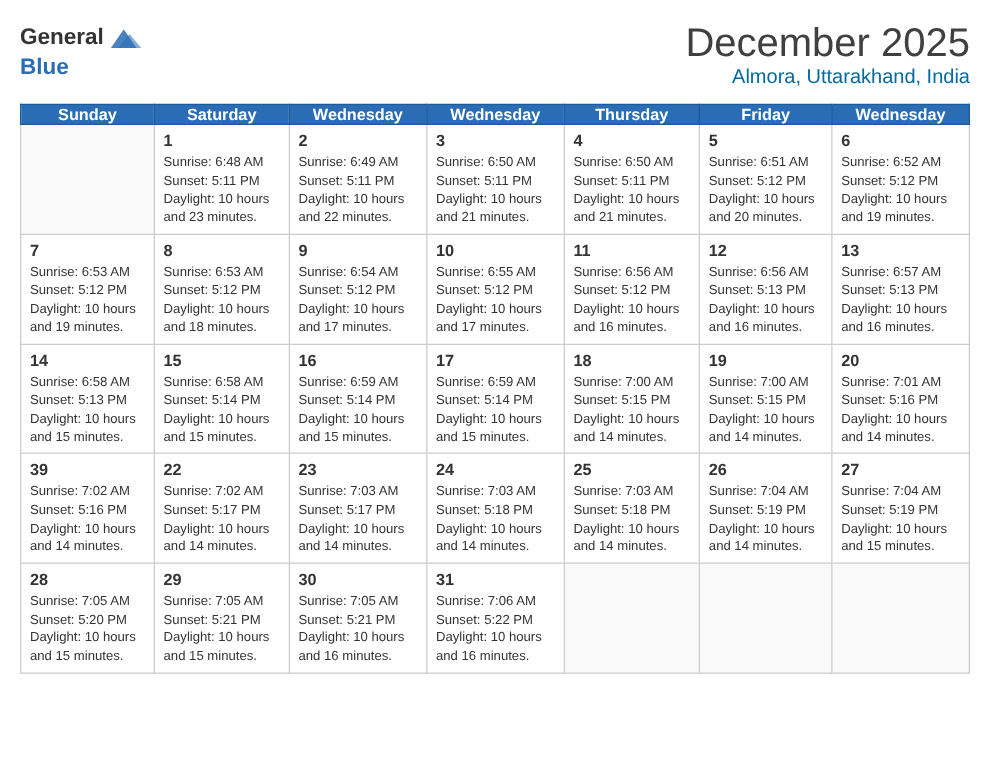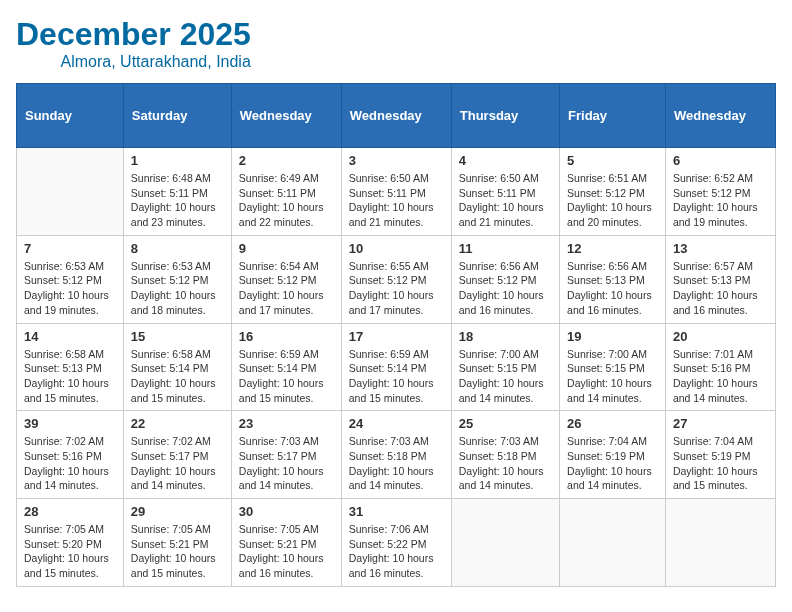--- a/index.html
+++ b/index.html
@@ -38,39 +38,39 @@
     .logo-icon {
       width: 28px;
       height: 28px;
       margin-left: 2px;
     }
     .title-section {
       text-align: right;
     }
     .month-title {
       font-size: 32px;
-      font-weight: bold;
-      color: #0369a1;
+      font-weight: normal;
+      color: #404040;
     }
     .location {
       font-size: 16px;
       color: #0369a1;
     }
     .calendar {
       width: 100%;
       border-collapse: collapse;
       border: 1px solid #ccc;
     }
     .calendar th {
       background-color: #2a6db5;
       color: #fff;
       font-size: 13px;
       font-weight: bold;
-      padding: 24px 8px;
-      text-align: left;
+      padding: 0 8px;
+      text-align: center;
       border: 1px solid #1e5a9a;
       margin-top: 16px;
     }
     .calendar td {
       vertical-align: top;
       padding: 5px 7px;
       border: 1px solid #ccc;
       font-size: 11px;
       color: #333;
       width: 113px;
@@ -92,20 +92,32 @@
       color: #333;
     }
     tr.week-row td {
       height: 85px;
     }
   </style>
 </head>
 <body>
 
 <div class="header">
+  <div class="logo">
+    <div class="logo-text">
+      <span style="display:flex;align-items:center;">
+        <span class="logo-general">General</span>
+        <svg class="logo-icon" viewBox="0 0 30 30" xmlns="http://www.w3.org/2000/svg">
+          <polygon points="4,24 15,8 26,24" fill="#2a6db5" opacity="0.85"></polygon>
+          <polygon points="10,24 20,12 30,24" fill="#2a6db5" opacity="0.55"></polygon>
+        </svg>
+      </span>
+      <span class="logo-blue">Blue</span>
+    </div>
+  </div>
   <div class="title-section">
     <div class="month-title">December 2025</div>
     <div class="location">Almora, Uttarakhand, India</div>
   </div>
 </div>
 
 <table class="calendar">
   <thead>
     <tr>
     <th>Sunday</th>

